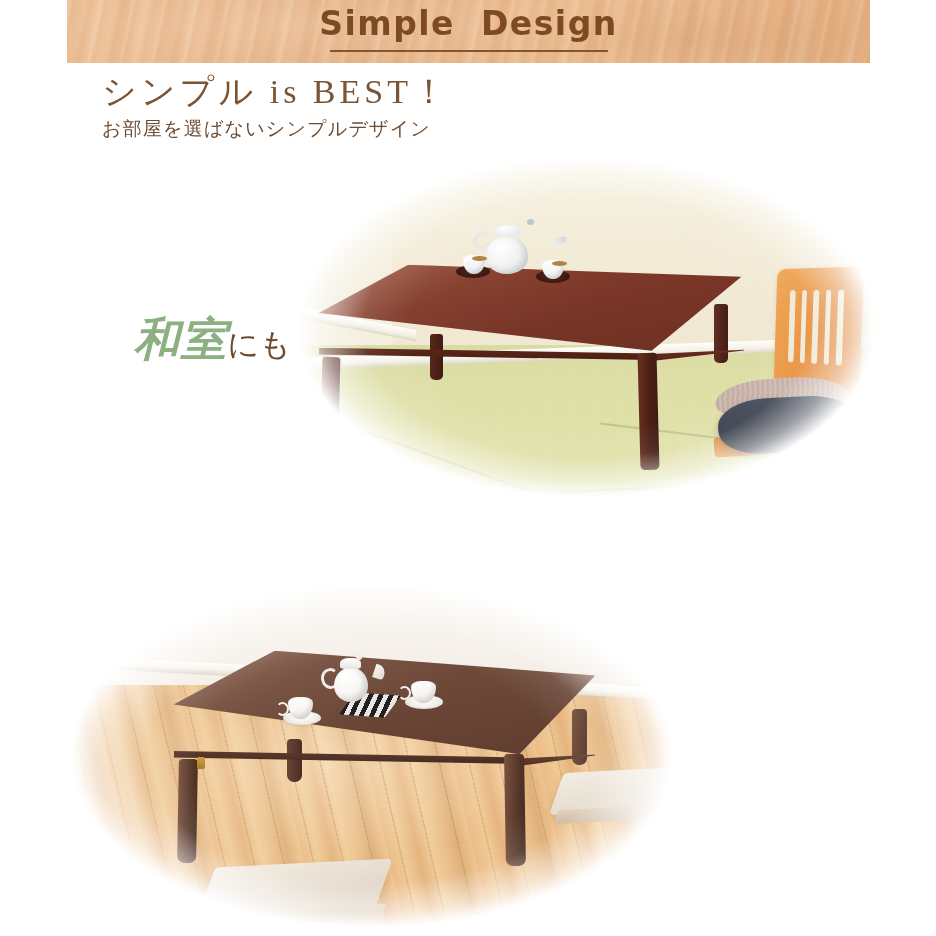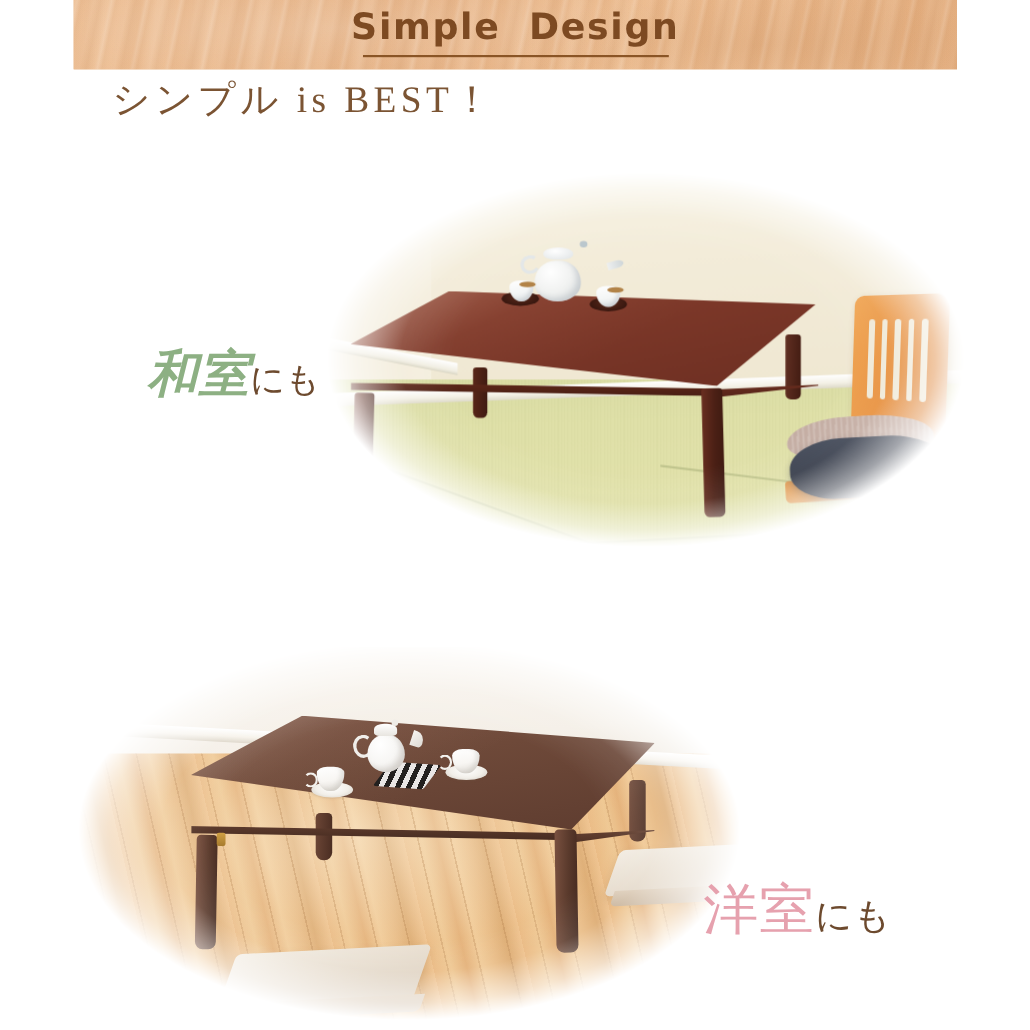--- a/index.html
+++ b/index.html
@@ -492,20 +492,21 @@
 </head>
 <body>
 
 <div class="wood-banner">
   <div class="banner-title">Simple  Design</div>
   <div class="banner-underline"></div>
 </div>
 
 <div class="lead-block">
   <div class="lead-main">シンプル is BEST！</div>
+  <div class="lead-sub">お部屋を選ばないシンプルデザイン</div>
 </div>
 
 <div class="photo-washitsu">
   <div class="w-wall"></div>
   <div class="w-wall-left"></div>
   <div class="w-tatami">
     <div class="w-tatami-seam s1"></div>
     <div class="w-tatami-seam s2"></div>
     <div class="w-tatami-seam s3"></div>
   </div>
@@ -583,14 +584,13 @@
     <div class="y-saucer s-l"></div>
     <div class="y-cup-handle h-l"></div>
     <div class="y-cup c-l"></div>
   </div>
 
   <div class="y-pad p1"></div>
   <div class="y-pad-side p1s"></div>
 </div>
 
 <div class="yoshitsu-caption">
-  <div class="yc-head"><span class="kanji">洋室</span><span class="kana">にも</span></div>
 </div>
 
 </body></html>

